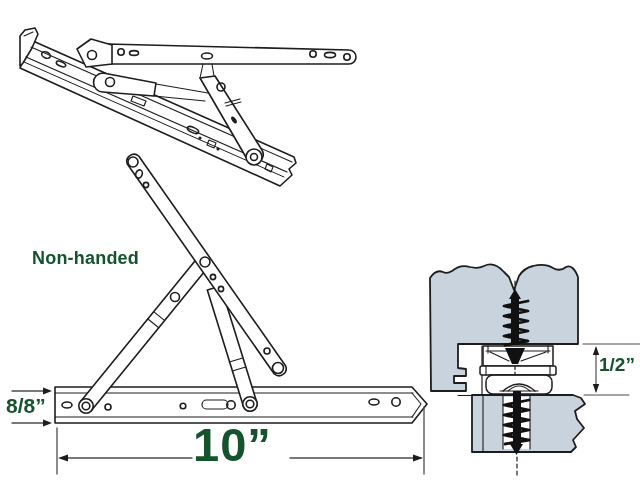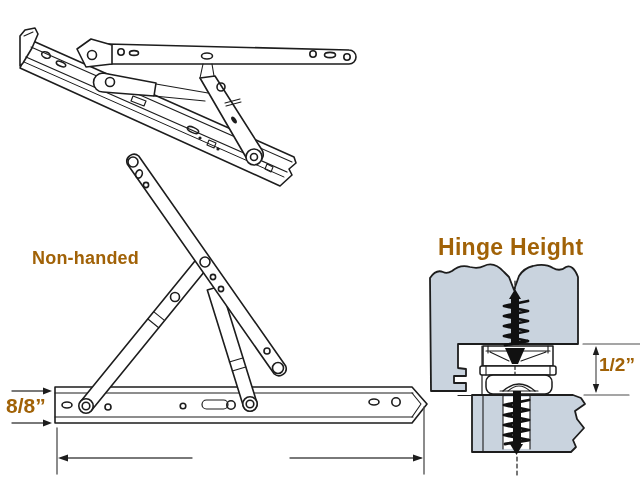--- a/index.html
+++ b/index.html
@@ -1,19 +1,19 @@
 <!DOCTYPE html>
 <html><head>
 <meta charset="utf-8">
 <style>
   html,body{margin:0;padding:0;background:#fff;}
   .stage{position:relative;width:640px;height:480px;background:#fff;overflow:hidden;
          font-family:"Liberation Sans",sans-serif;}
   .stage svg{position:absolute;left:0;top:0;}
-  .lbl{position:absolute;font-weight:bold;color:#a16207;white-space:nowrap;line-height:1;}
+  .lbl{position:absolute;font-weight:bold;color:#14532d;white-space:nowrap;line-height:1;}
   .lbl-nonhanded{left:32px;top:249px;font-size:18px;letter-spacing:.2px;}
   .lbl-58{left:6px;top:395px;font-size:21px;}
   .lbl-10{left:193px;top:421px;font-size:47px;letter-spacing:1px;}
   .lbl-hh{left:438px;top:236px;font-size:23px;letter-spacing:.3px;}
   .lbl-12{left:599px;top:355px;font-size:19px;}
 </style>
 </head>
 <body>
 
 <div class="stage">
@@ -166,16 +166,16 @@
       <path d="M584,395 L629,395"></path>
       <path d="M596,348 L596,391"></path>
       <polygon points="596,346 592.8,355 599.2,355" fill="#1d1d1d" stroke="none"></polygon>
       <polygon points="596,393 592.8,384 599.2,384" fill="#1d1d1d" stroke="none"></polygon>
     </g>
   </g>
 </svg>
 
 <div class="lbl lbl-nonhanded">Non-handed</div>
 <div class="lbl lbl-58">8/8”</div>
-<div class="lbl lbl-hh">Hinge Height</div>
+<div class="lbl lbl-10">10”</div>
 <div class="lbl lbl-12">1/2”</div>
 
 </div>
 
 </body></html>

